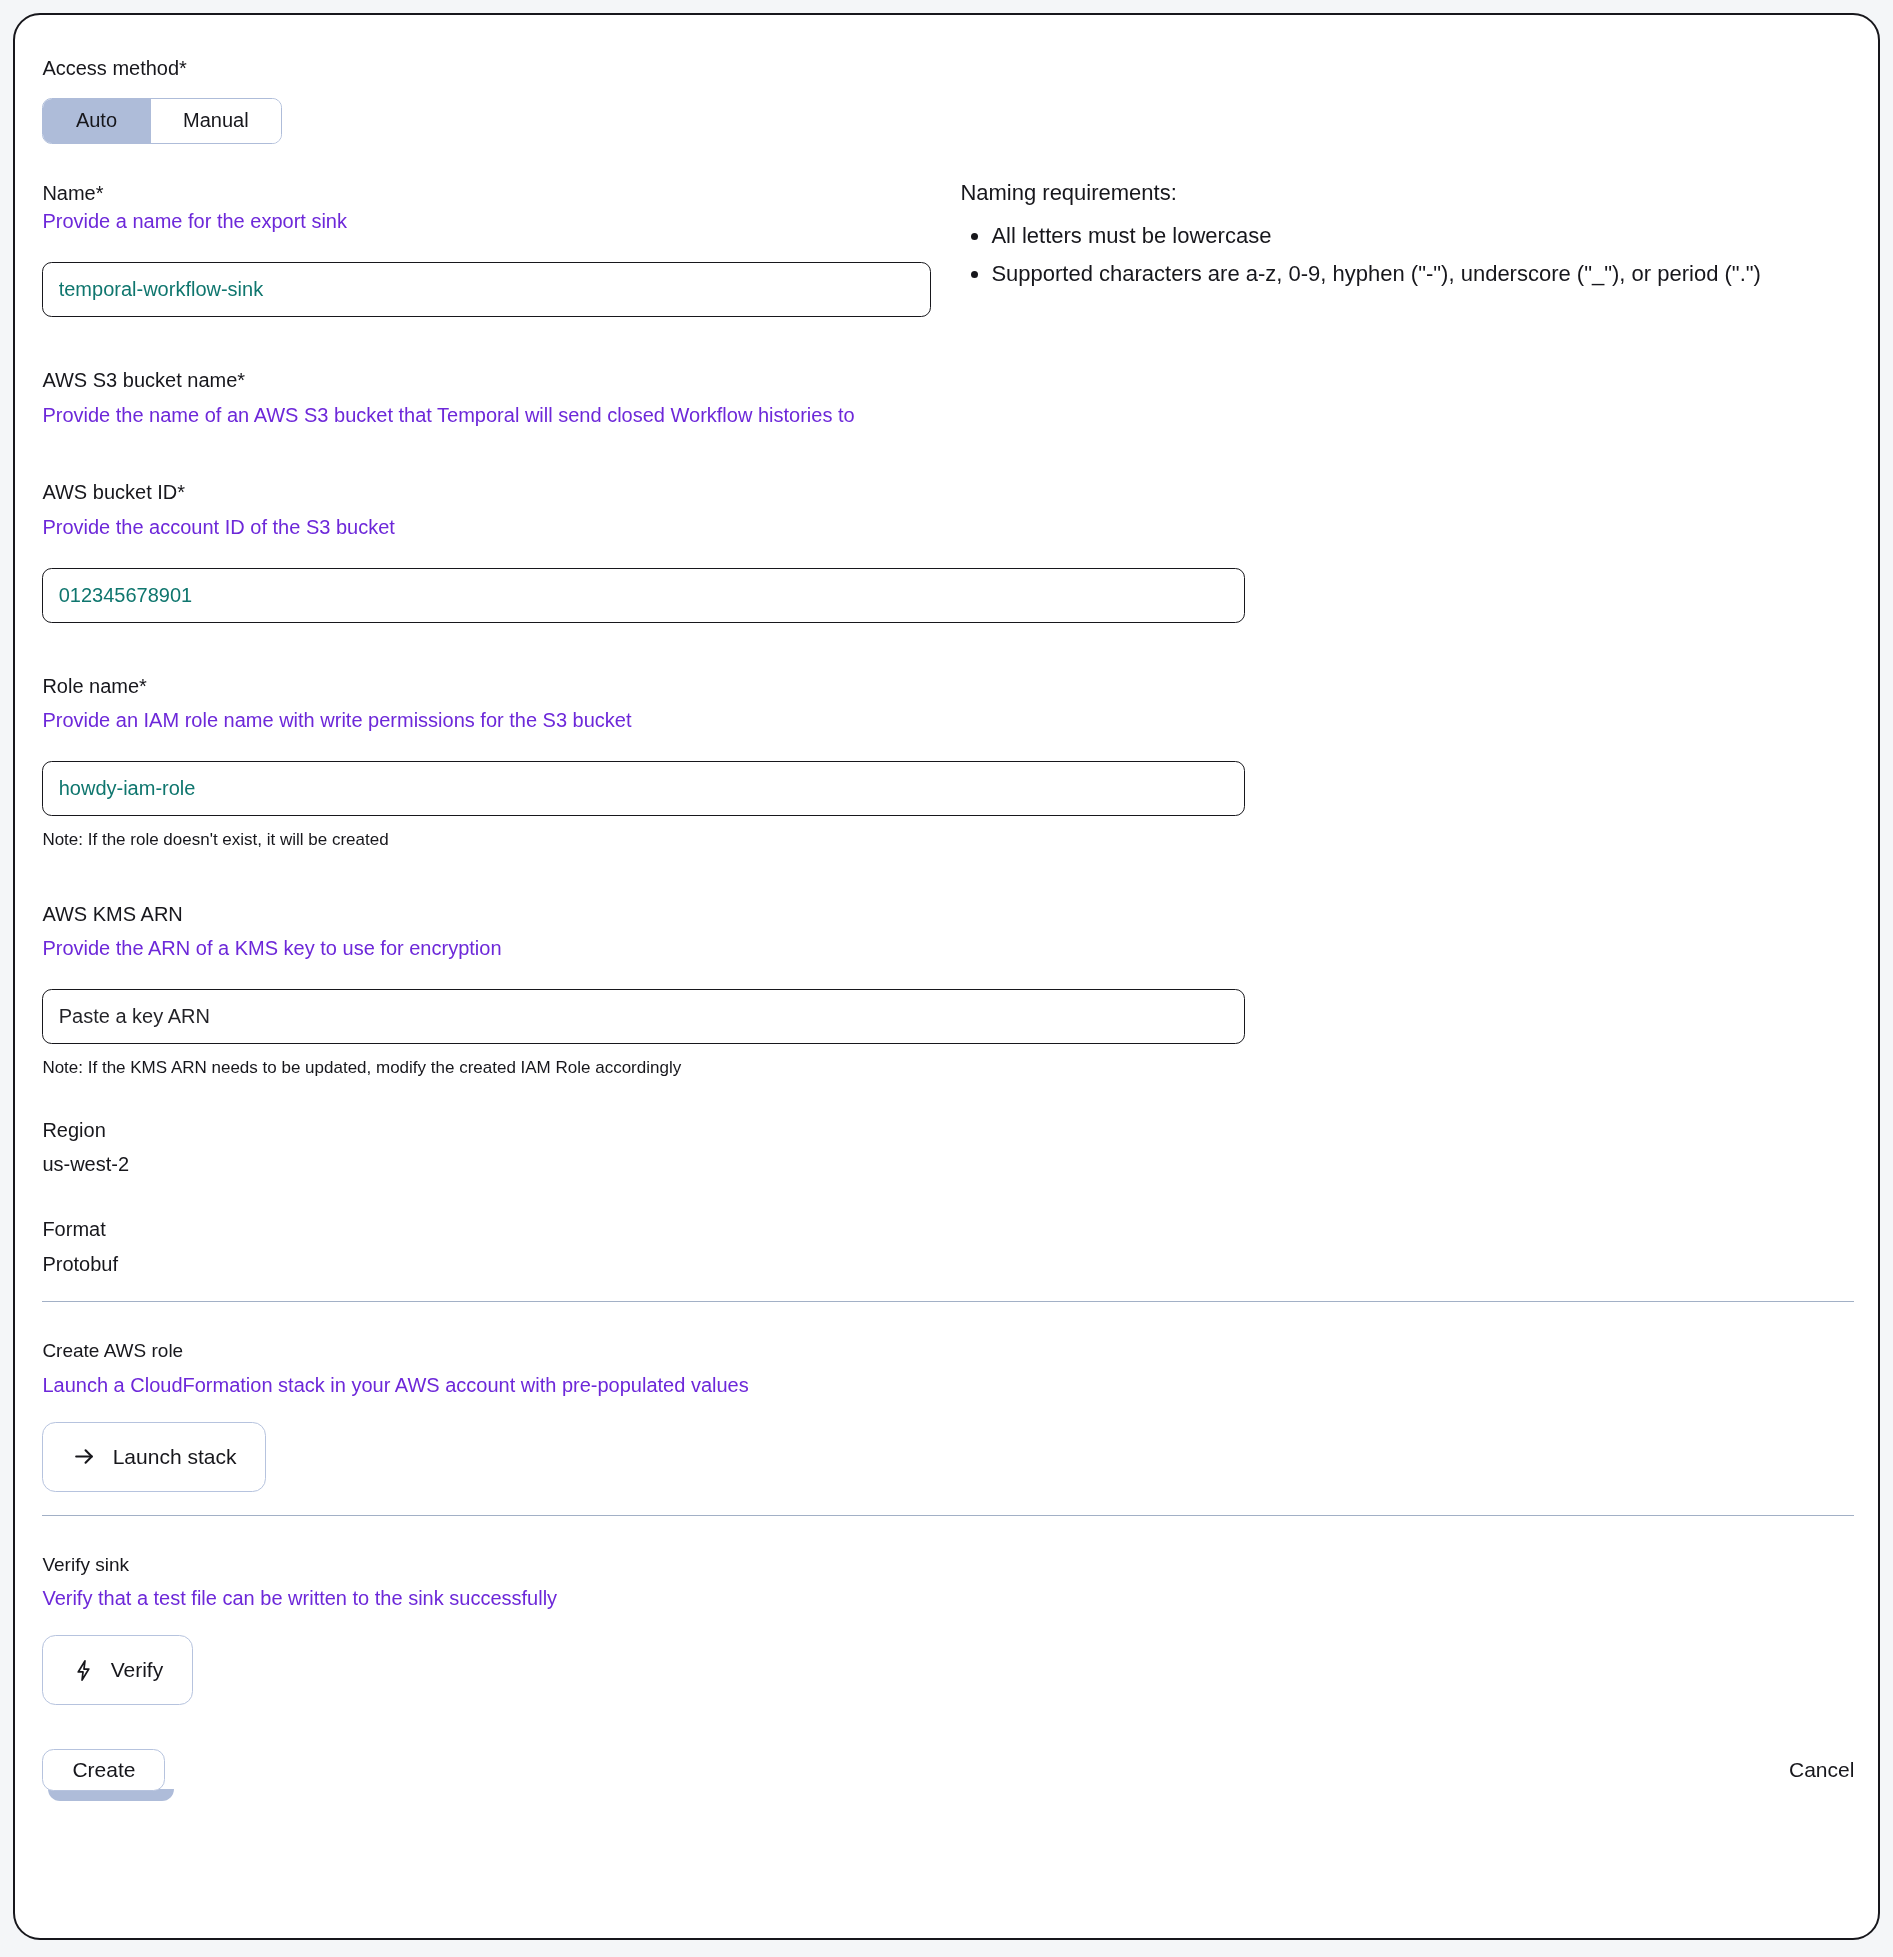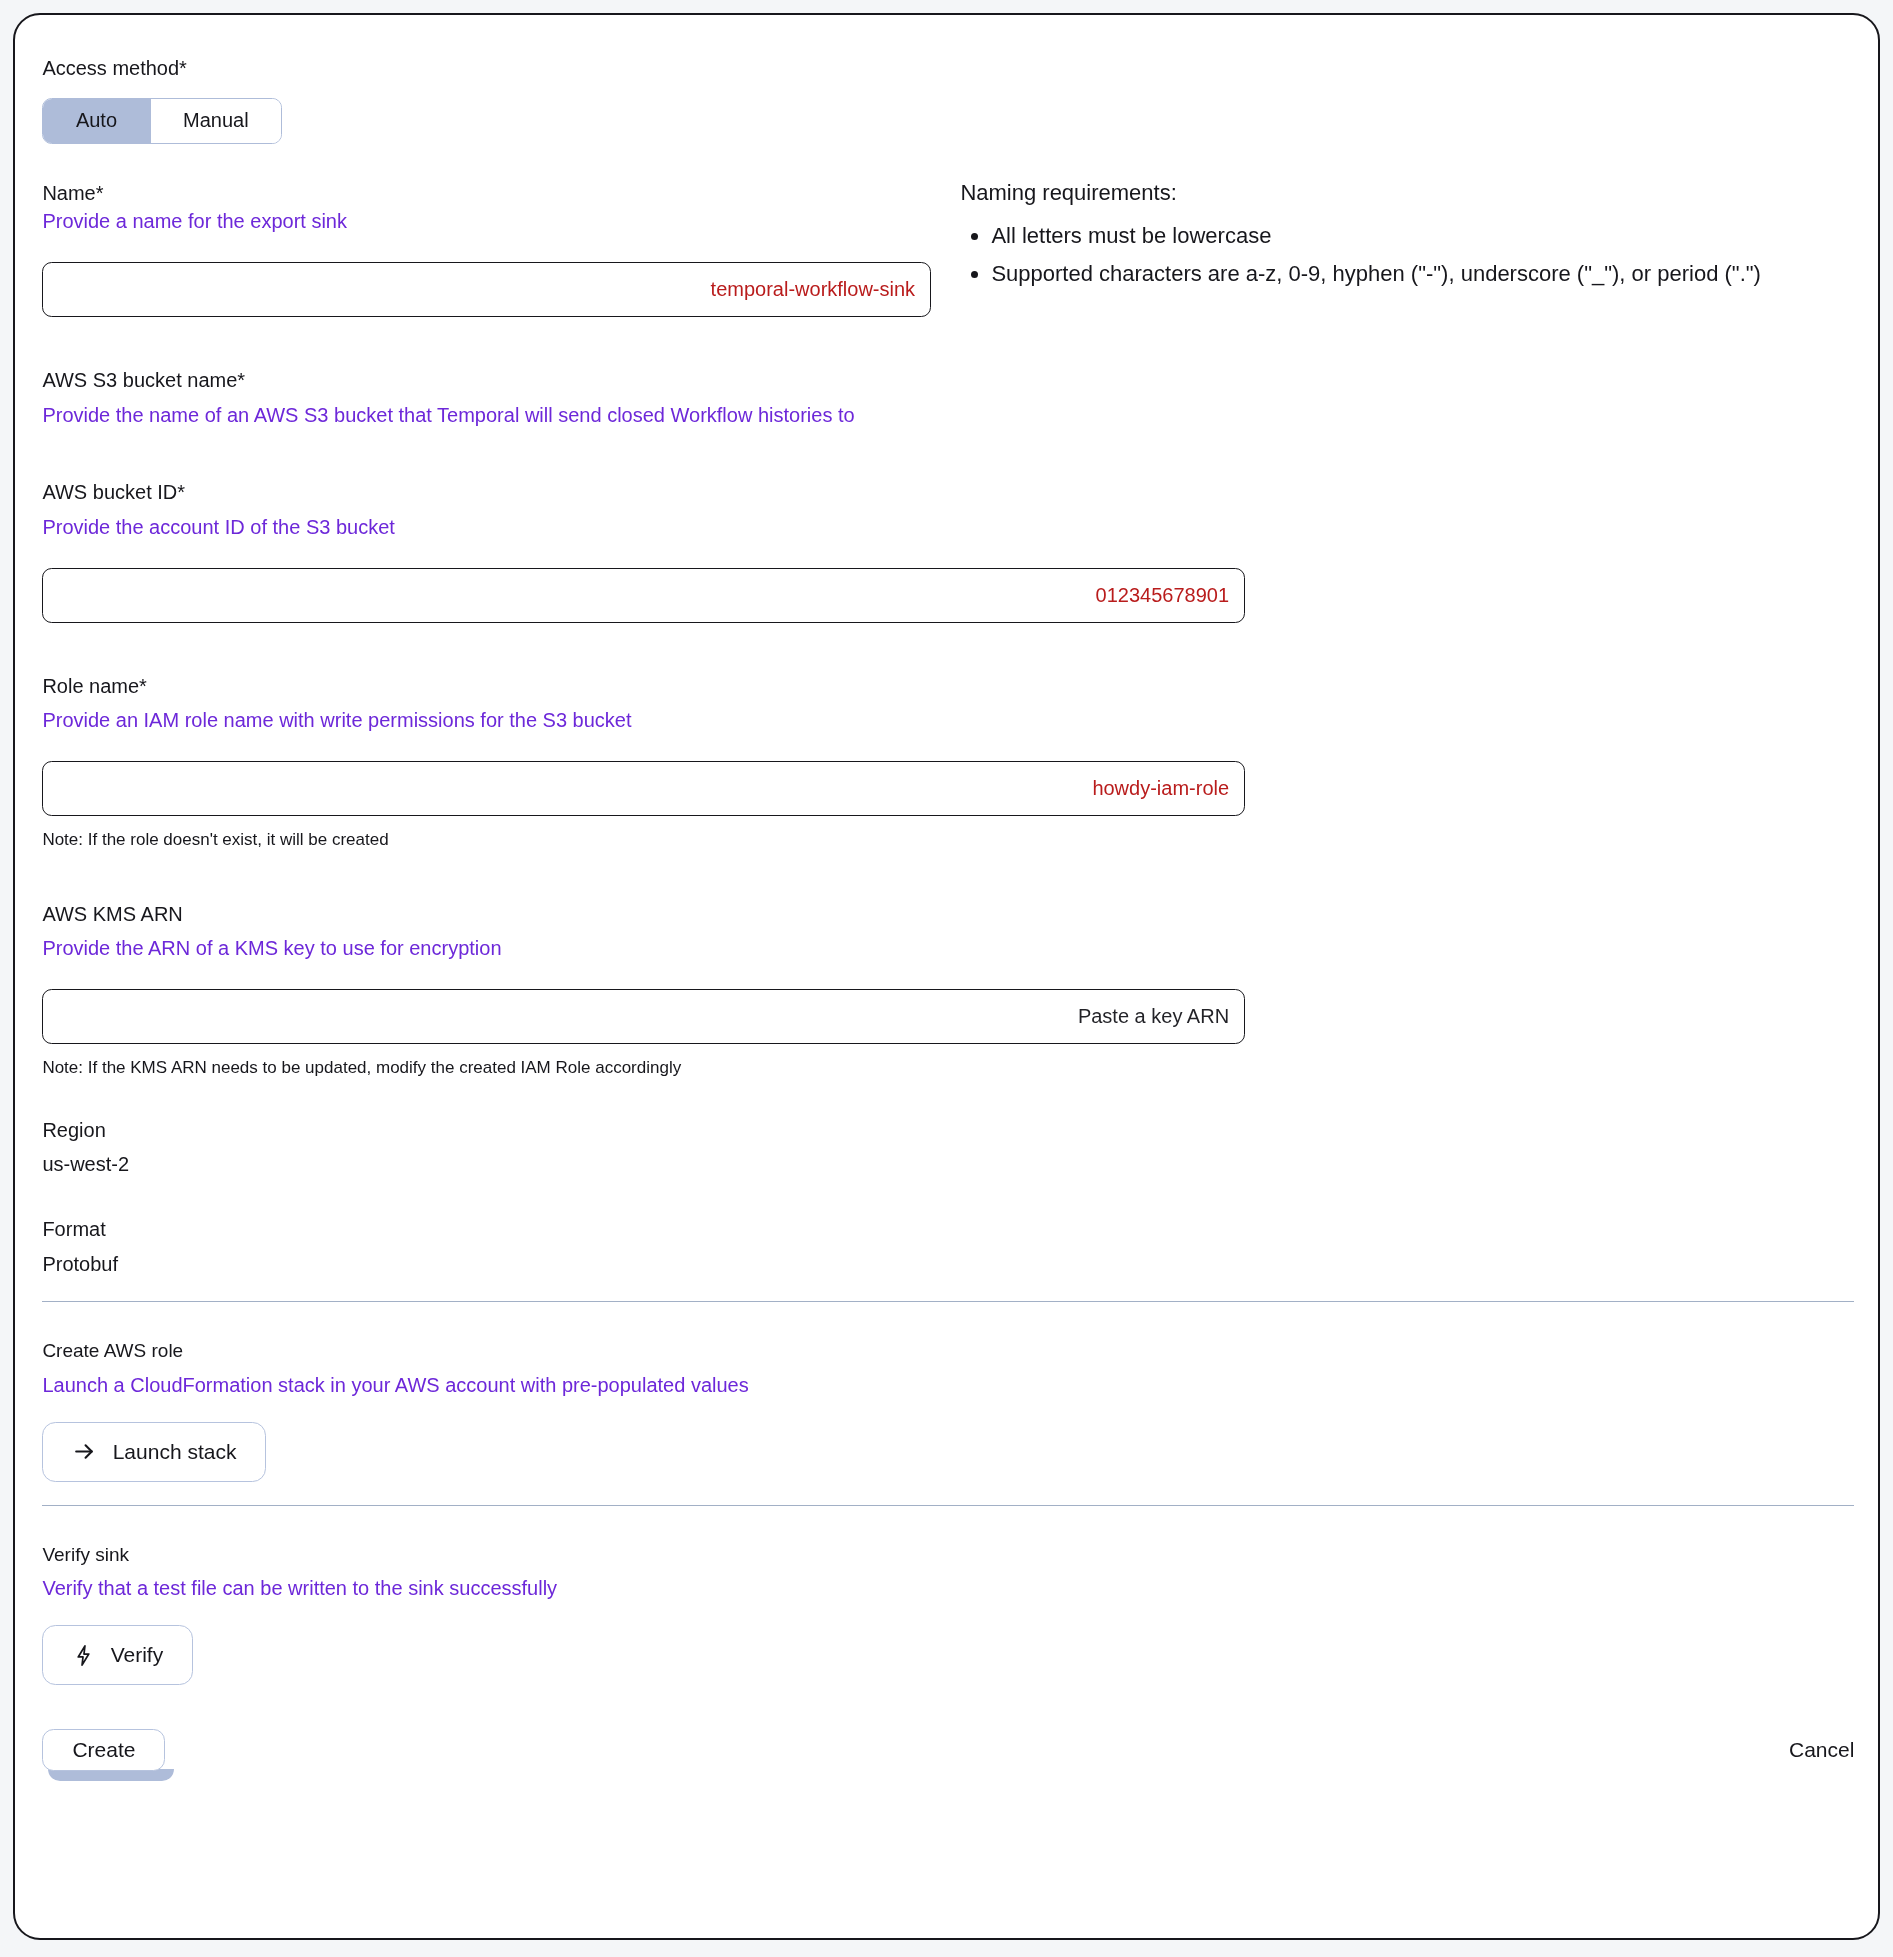--- a/index.html
+++ b/index.html
@@ -52,24 +52,23 @@
   .text-input {
     display: block;
     margin-top: 27px;
     height: 55px;
     width: 1203px;
     border: 1.9px solid #17171c;
     border-radius: 9.6px;
     padding: 0 15.3px;
     font-size: 20px;
     font-family: "Liberation Sans", "DejaVu Sans", sans-serif;
-    color: #b91c1c;
+    color: #0f766e;
     background: #ffffff;
     outline: none;
-    text-align: right;
   }
   .text-input.narrow { width: 889px; }
   .text-input::placeholder { color: #17171c; opacity: 0.95; }
 
   .req-title { font-size: 22px; line-height: 29px; }
   .req-list { margin-top: 13.4px; padding-left: 31px; max-width: 841px; }
   .req-list li { font-size: 22px; line-height: 32.5px; margin-top: 5.7px; }
 
   .field-section { margin-top: 50px; }
   .readonly-block { margin-top: 38px; }
@@ -81,21 +80,21 @@
   .outline-btn {
     margin-top: 23px;
     display: inline-flex; align-items: center; gap: 15.3px;
     border: 1.9px solid #b6c3de;
     border-radius: 13.4px;
     background: #ffffff;
     font-size: 21px;
     font-family: "Liberation Sans", "DejaVu Sans", sans-serif;
     color: #17171c;
     padding: 12px 29px;
-    height: 60px;
+    height: 70px;
     cursor: pointer;
   }
   .outline-btn svg { display: block; }
 
   .footer-row {
     margin-top: 44px;
     display: flex; align-items: flex-start; justify-content: space-between;
     width: 1812px;
   }
   .create-wrap { position: relative; display: inline-block; }

